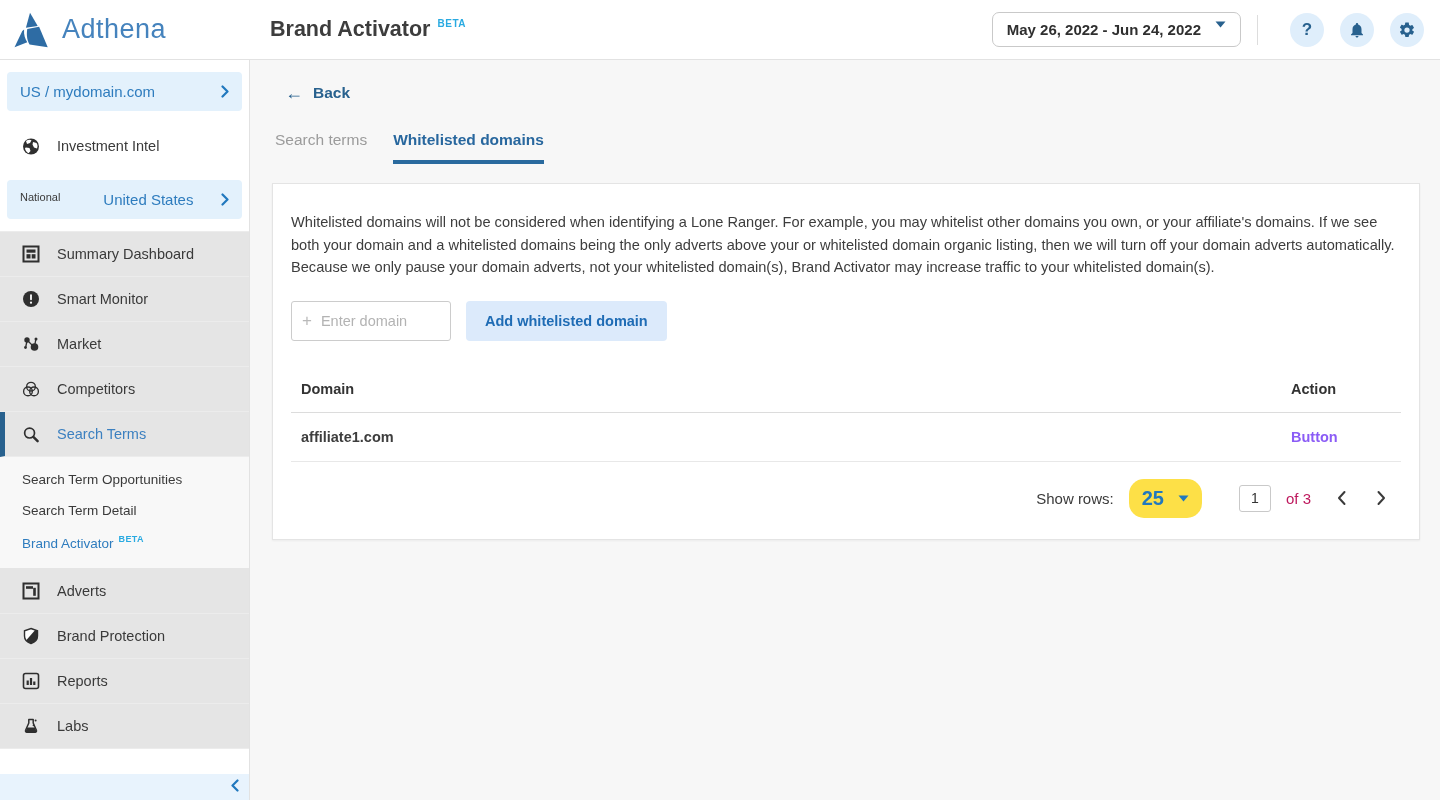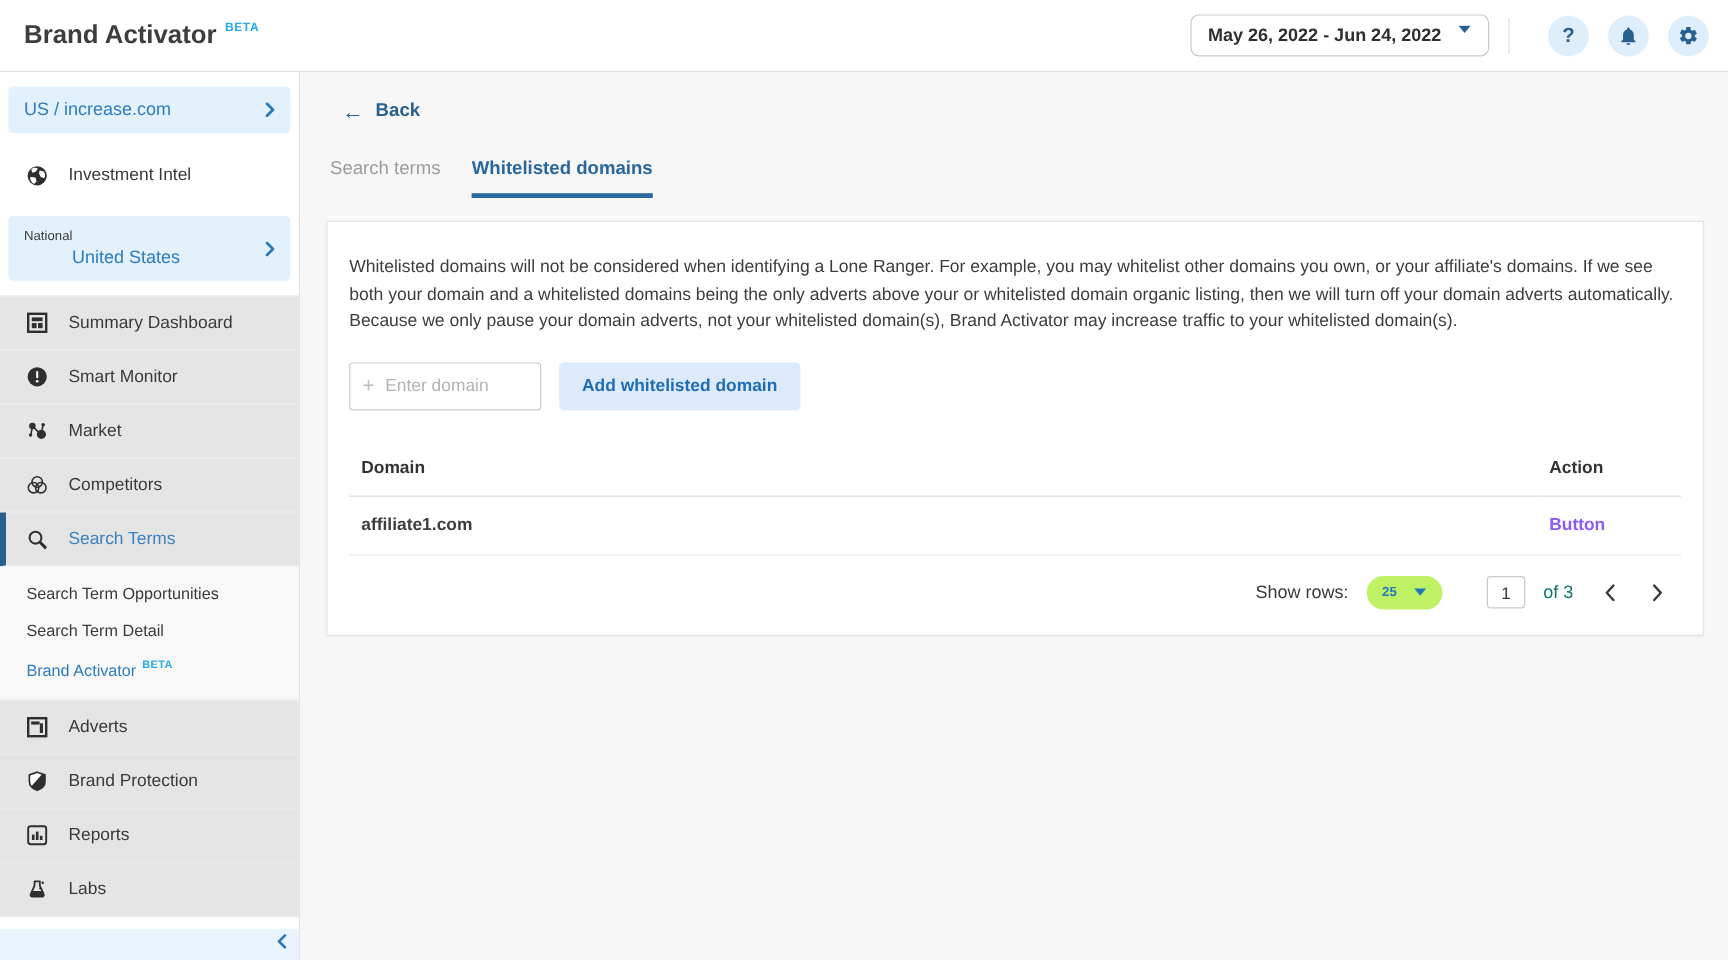--- a/index.html
+++ b/index.html
@@ -26,21 +26,21 @@
   .circle-btn:first-of-type { margin-left:0; }
 
   
   .sidebar { position:absolute; top:60px; left:0; bottom:0; width:250px; background:#fff;
              border-right:1px solid #e2e2e2; }
   .side-box { margin:12px 7px; background:#e3f1fc; border-radius:4px; padding:11px 13px;
               display:flex; align-items:center; cursor:pointer; }
   .side-box .box-label { color:#2e7cbe; font-size:15px; }
   .side-box .chev { margin-left:auto; display:inline-flex; }
   .scope-box { flex-direction:row; }
-  .scope-text { display:flex; flex-direction:column; gap:3px; }
+  .scope-text { display:flex; gap:3px; }
   .scope-small { font-size:11px; color:#3a3a3a; }
   .scope-value { font-size:15px; color:#2e7cbe;margin-left:40px; }
   .side-plain { display:flex; align-items:center; gap:17px; padding-left:22px; height:45px;
                 font-size:14.5px; color:#3a3a3a; cursor:pointer; }
   .nav-list { border-top:1px solid #ececec; }
   .nav-item { display:flex; align-items:center; gap:17px; padding-left:22px; height:45px;
               border-bottom:1px solid #ececec; font-size:14.5px; color:#3a3a3a; cursor:pointer; background:#e5e5e5; }
   .nav-item.active { border-left:5px solid #28618e; padding-left:17px; }
   .nav-item.active .nav-label { color:#3c80c0; }
   .icon-18 { width:18px; height:18px; flex:none; display:inline-flex; }
@@ -73,33 +73,43 @@
              font-weight:600; padding:0 19px; height:40px; cursor:pointer;
              font-family:"Liberation Sans","DejaVu Sans",sans-serif; }
   table.domains { width:100%; border-collapse:collapse; }
   .domains th { text-align:left; font-size:14.5px; font-weight:700; color:#333;
                 padding:12px 10px 15px; border-bottom:1px solid #dcdcdc; }
   .domains th.action-col { width:120px; }
   .domains td { font-size:14.5px; color:#3d3d3d; padding:16px 10px; border-bottom:1px solid #e8e8e8;font-weight:bold; }
   .action-link { color:#8b5cf6; text-decoration:none; cursor:pointer; }
   .pagination { display:flex; align-items:center; justify-content:flex-end; gap:15px; padding:17px 10px 21px; }
   .show-rows-label { font-size:15px; color:#3a3a3a; }
-  .rows-select { background:#bef264; border-radius:15px; padding:8px 13px; display:flex; align-items:center;
-                 gap:14px; color:#2178be; font-size:11px; font-weight:600; cursor:pointer; margin-right:22px; }
+  .rows-select { background:#fde047; border-radius:15px; padding:8px 13px; display:flex; align-items:center;
+                 gap:14px; color:#2178be; font-size:20px; font-weight:600; cursor:pointer; margin-right:22px; }
   .page-input { width:32px; height:27px; border:1px solid #c9c9c9; border-radius:3px; text-align:center;
                 font-size:14px; color:#333; font-family:"Liberation Sans","DejaVu Sans",sans-serif; }
-  .of-label { font-size:15px; color:#0f766e; }
+  .of-label { font-size:15px; color:#be185d; }
   .pg-btn { background:none; border:none; padding:2px 4px; cursor:pointer; display:inline-flex; margin-left:6px; }
 </style>
 </head>
 <body>
 
 <div class="app">
 
   <header class="header">
+    <div class="logo-area">
+      <span class="icon-logo" style="display:inline-flex;">
+        <svg width="40" height="40" viewBox="0 0 44 44">
+          <path d="M22 3 L30.5 17.5 L17.5 19.5 Z" fill="#2e6ca4"></path>
+          <path d="M15.5 21.5 C15 27 16.5 32 19 35.5 L5 41 L13.5 23 Z" fill="#2e6ca4"></path>
+          <path d="M19 21 L32 18.5 L41.5 41 L21.5 38 C18.5 33.5 18 26.5 19 21 Z" fill="#2e6ca4"></path>
+        </svg>
+      </span>
+      <span class="logo-word">Adthena</span>
+    </div>
     <div class="title-area">
       <span class="page-title">Brand Activator</span>
       <span class="beta-top">BETA</span>
     </div>
     <div class="header-right">
       <button class="date-btn">
         <span>May 26, 2022 - Jun 24, 2022</span>
         <span class="date-caret">
           <svg width="11" height="7" viewBox="0 0 11 7">
               <path d="M0.5 0.5 L10.5 0.5 L5.5 6.5 Z" fill="#28618e"></path>
@@ -122,21 +132,21 @@
           <svg width="18" height="18" viewBox="0 0 24 24" fill="#28618e">
             <path d="M19.14 12.94a7.14 7.14 0 0 0 .06-.94 7.14 7.14 0 0 0-.06-.94l2.03-1.58a.5.5 0 0 0 .12-.64l-1.92-3.32a.5.5 0 0 0-.61-.22l-2.39 1a7.28 7.28 0 0 0-1.62-.94l-.36-2.54A.5.5 0 0 0 13.9 2h-3.8a.5.5 0 0 0-.49.42l-.36 2.54a7.28 7.28 0 0 0-1.62.94l-2.39-1a.5.5 0 0 0-.61.22L2.71 8.44a.5.5 0 0 0 .12.64l2.03 1.58a7.14 7.14 0 0 0-.06.94 7.14 7.14 0 0 0 .06.94l-2.03 1.58a.5.5 0 0 0-.12.64l1.92 3.32a.5.5 0 0 0 .61.22l2.39-1a7.28 7.28 0 0 0 1.62.94l.36 2.54a.5.5 0 0 0 .49.42h3.8a.5.5 0 0 0 .49-.42l.36-2.54a7.28 7.28 0 0 0 1.62-.94l2.39 1a.5.5 0 0 0 .61-.22l1.92-3.32a.5.5 0 0 0-.12-.64zM12 15.5A3.5 3.5 0 1 1 15.5 12 3.5 3.5 0 0 1 12 15.5z"></path>
           </svg>
         </span>
       </button>
     </div>
   </header>
 
   <aside class="sidebar">
     <div class="side-box">
-      <span class="box-label">US / increase.com</span>
+      <span class="box-label">US / mydomain.com</span>
       <span class="chev">
         <svg width="8" height="13" viewBox="0 0 8 13">
             <polyline points="1.5,1.5 6.5,6.5 1.5,11.5" fill="none" stroke="#2178be" stroke-width="2.2" stroke-linecap="round" stroke-linejoin="round"></polyline>
           </svg>
       </span>
     </div>
 
     <div class="side-plain">
       <span class="icon-18">
         <svg width="19" height="19" viewBox="0 0 18 18">

